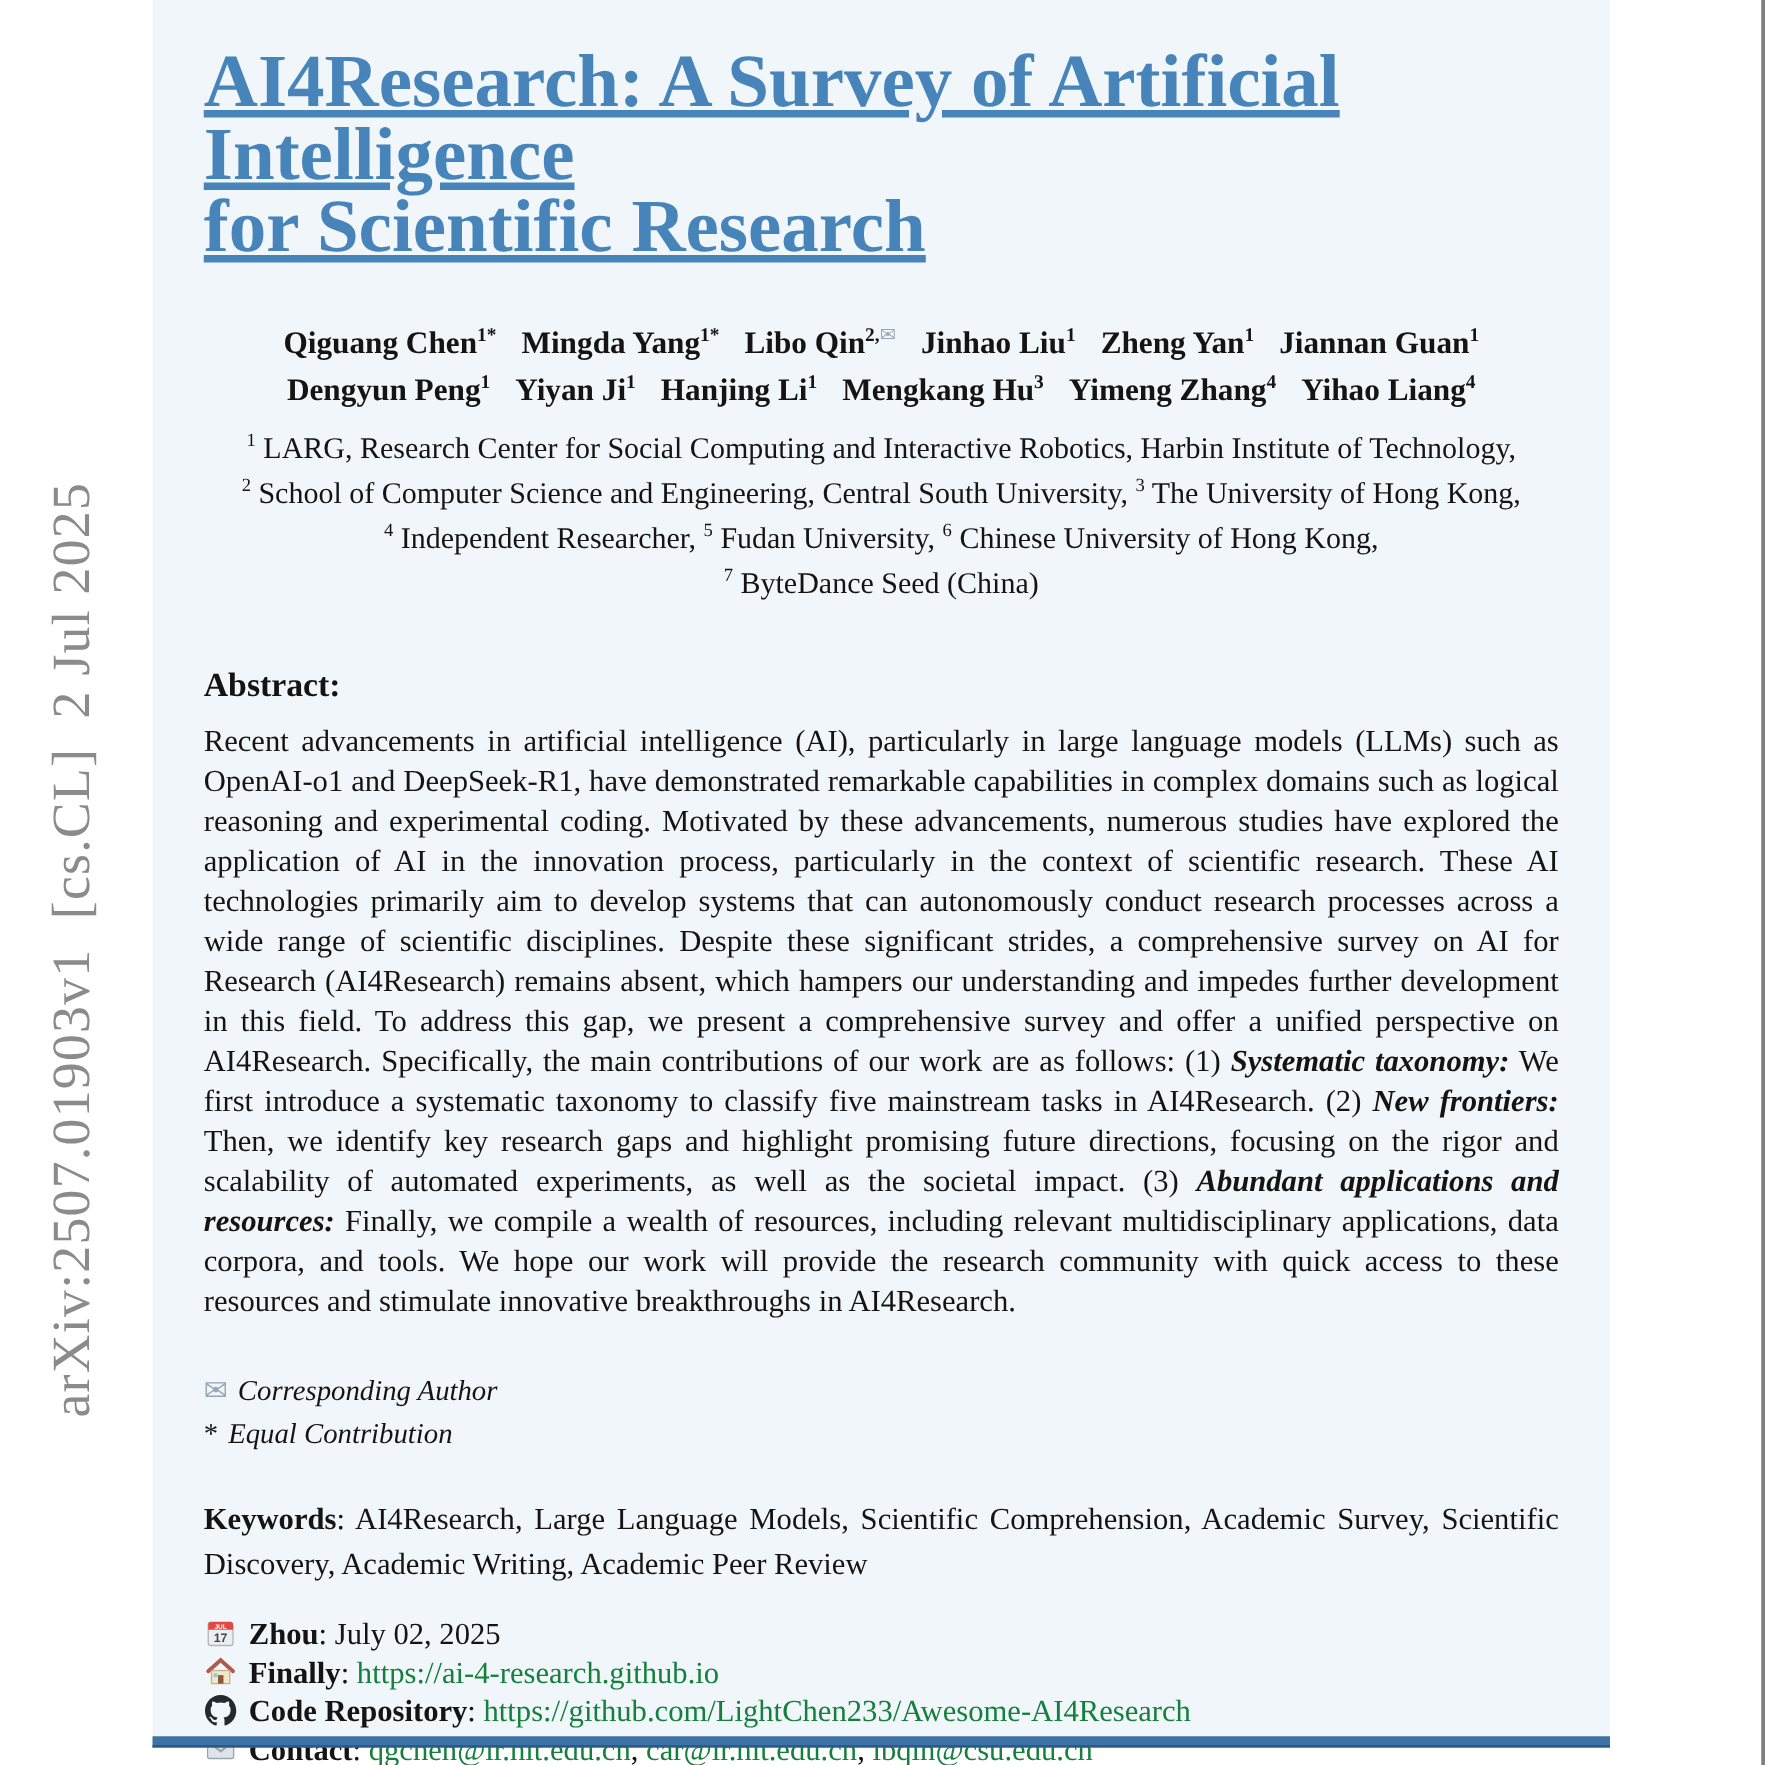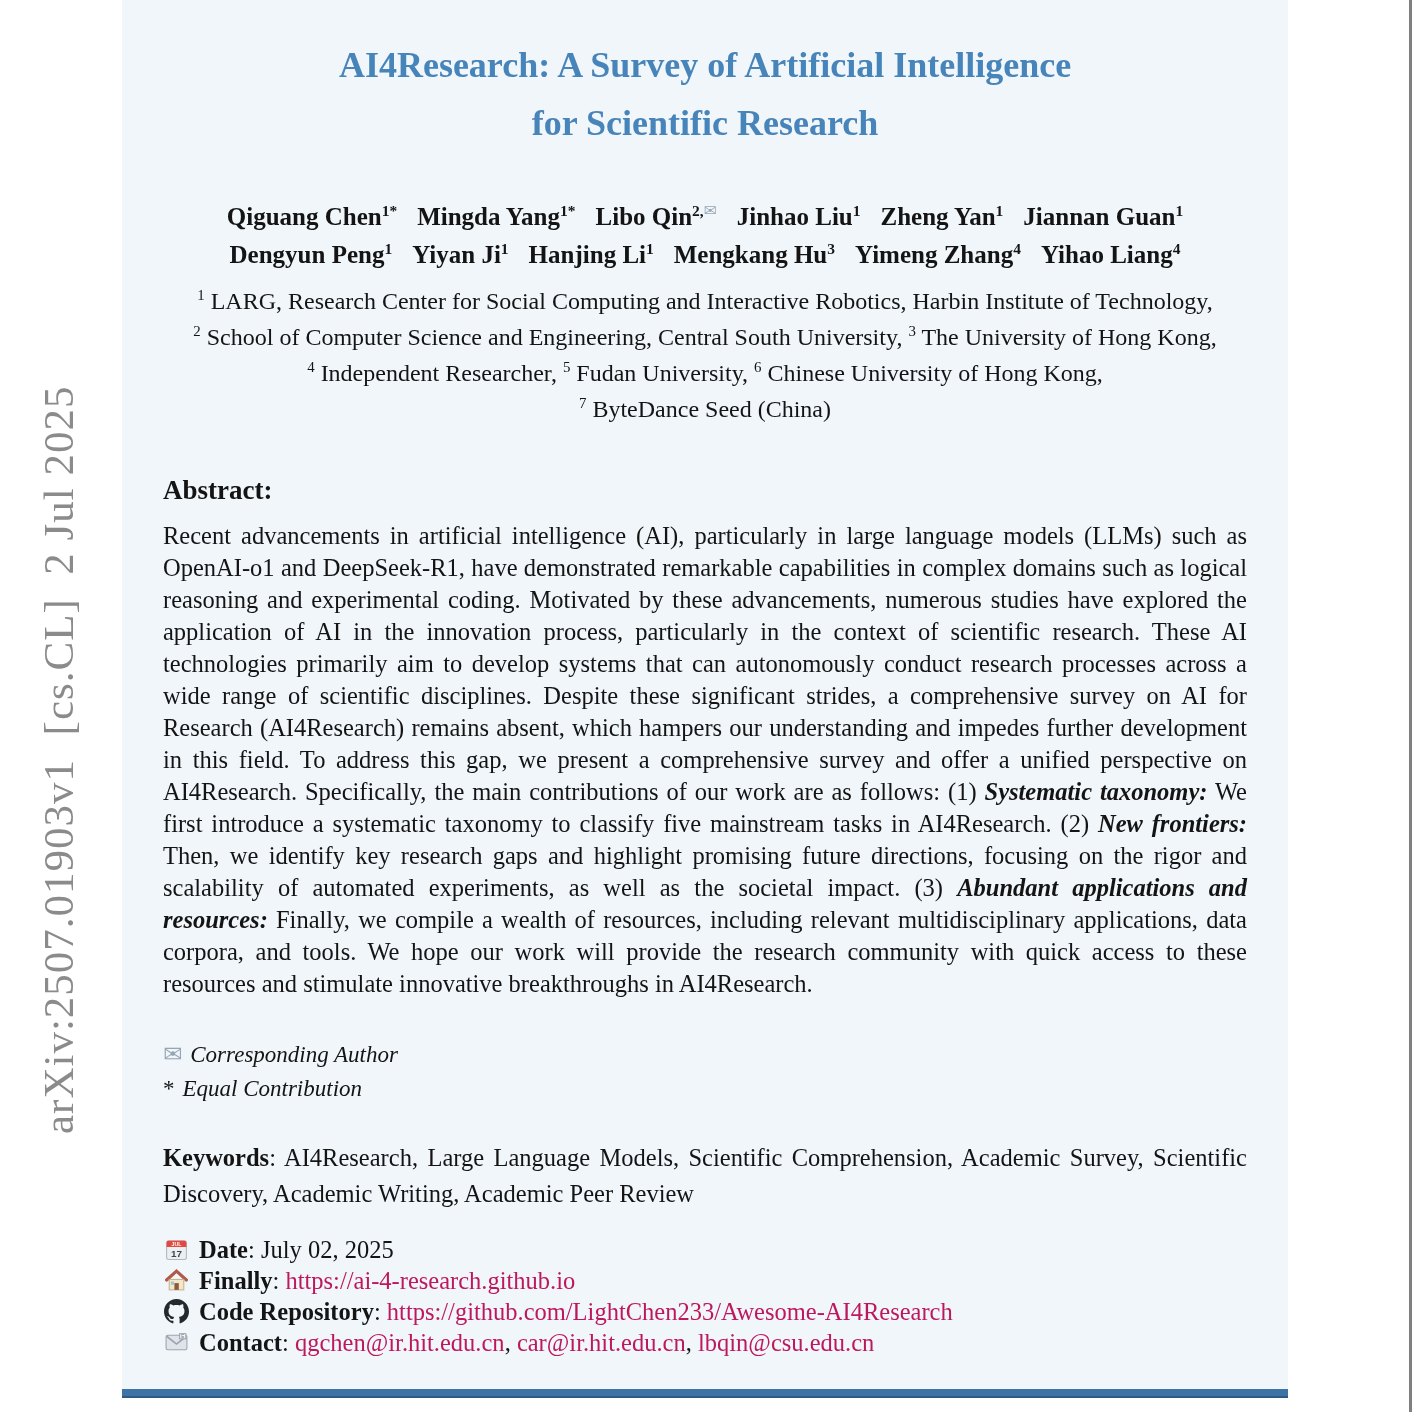--- a/index.html
+++ b/index.html
@@ -20,43 +20,43 @@
     position:absolute;left:122px;top:0;width:1166px;height:1389px;
     background:#f0f6fa;box-sizing:border-box;padding:0 41px;
   }
   .bottom-bar{
     position:absolute;left:122px;top:1389px;width:1166px;height:9px;
     background:#3e73a6;border-bottom:2px solid #2d5a84;box-sizing:border-box;
   }
   .right-line{position:absolute;right:0;top:0;width:3px;height:1412px;background:#7f7f7f;}
 
   .title{
-    margin:36px 0 0;text-align:center;
-    font-size:36px;line-height:58px;font-weight:bold;color:#4784ba;
+    margin:36px 0 0;
+    font-size:60px;line-height:58px;font-weight:bold;color:#4784ba;text-decoration:underline;
   }
   .authors{margin-top:46px;text-align:center;font-weight:bold;font-size:25px;line-height:38px;}
   .author{margin:0 10px;white-space:nowrap;}
   .authors sup,.affiliations sup{font-size:0.62em;line-height:0;}
   .sup-mail{color:#97a6b4;}
   .affiliations{margin-top:9px;text-align:center;font-size:24px;line-height:36px;}
   .abstract-heading{margin:48px 0 0;font-size:27px;font-weight:bold;}
   .abstract-body{margin:14px 0 0;font-size:24.5px;line-height:32px;text-align:justify;}
   .emph{font-weight:bold;font-style:italic;}
   .footnotes{margin-top:38px;font-size:23px;line-height:34px;}
   .footnote-marker{font-style:normal;margin-right:8px;}
   .footnote-marker.mail{color:#97a6b4;}
   .footnote-text{font-style:italic;}
   .keywords{margin:34px 0 0;font-size:24.5px;line-height:36px;text-align:justify;}
   .keywords b{font-weight:bold;}
   .info{margin-top:22px;font-size:24.5px;line-height:31px;}
   .info-line{white-space:nowrap;}
   .info-icon{display:inline-block;width:27px;height:25px;vertical-align:-4px;margin-right:9px;}
   .info-icon svg{width:100%;height:100%;}
   .info-label{font-weight:bold;}
-  .link{color:#be185d;text-decoration:none;cursor:pointer;}
+  .link{color:#15803d;text-decoration:none;cursor:pointer;}
 </style>
 </head>
 <body>
 
 <div class="watermark">arXiv:2507.01903v1  [cs.CL]  2 Jul 2025</div>
 
 <div class="paper">
   <h1 class="title">
     <span>AI4Research: A Survey of Artificial Intelligence</span><br>
     <span>for Scientific Research</span>
@@ -89,21 +89,21 @@
   <p class="keywords">
     <b>Keywords</b><span>: AI4Research, Large Language Models, Scientific Comprehension, Academic Survey, Scientific Discovery, Academic Writing, Academic Peer Review</span>
   </p>
 
   <div class="info">
       <div class="info-line"><span class="info-icon"><svg viewBox="0 0 24 24">
             <rect x="2.5" y="3.5" width="19" height="18" rx="2" fill="#eceff1" stroke="#b0b7bd"></rect>
             <path d="M2.5 5.5 a2 2 0 0 1 2-2 h15 a2 2 0 0 1 2 2 v4 h-19 z" fill="#e5483f"></path>
             <text x="12" y="8.6" font-size="5" fill="#ffffff" text-anchor="middle" font-family="sans-serif" font-weight="bold">JUL</text>
             <text x="12" y="19" font-size="9.5" fill="#3a4750" text-anchor="middle" font-family="sans-serif" font-weight="bold">17</text>
-          </svg></span><b class="info-label">Date</b><span>: </span><span>July 02, 2025</span></div>
+          </svg></span><b class="info-label">Zhou</b><span>: </span><span>July 02, 2025</span></div>
       <div class="info-line"><span class="info-icon"><svg viewBox="0 0 24 24">
             <path d="M2.5 11.5 L12 3 L21.5 11.5" fill="none" stroke="#b0584a" stroke-width="3" stroke-linecap="round"></path>
             <rect x="5" y="11" width="14" height="10" fill="#f3e7c9" stroke="#c9b18a"></rect>
             <rect x="10" y="14.5" width="4.2" height="6.5" fill="#8a5a3b"></rect>
             <rect x="6.6" y="13" width="3" height="3" fill="#9fc4d8"></rect>
           </svg></span><b class="info-label">Finally</b><span>: </span><a class="link" href="#">https://ai-4-research.github.io</a></div>
       <div class="info-line"><span class="info-icon"><svg viewBox="0 0 24 24">
             <path fill="#24292f" d="M12 0C5.37 0 0 5.37 0 12c0 5.3 3.438 9.8 8.205 11.387.6.11.82-.26.82-.577 0-.285-.01-1.04-.015-2.04-3.338.724-4.042-1.61-4.042-1.61-.546-1.387-1.333-1.756-1.333-1.756-1.09-.745.082-.73.082-.73 1.205.085 1.838 1.237 1.838 1.237 1.07 1.834 2.807 1.304 3.492.997.108-.775.418-1.305.762-1.605-2.665-.3-5.466-1.332-5.466-5.93 0-1.31.468-2.38 1.235-3.22-.123-.303-.535-1.523.117-3.176 0 0 1.008-.322 3.3 1.23.957-.266 1.983-.399 3.003-.404 1.02.005 2.047.138 3.006.404 2.29-1.552 3.297-1.23 3.297-1.23.653 1.653.242 2.873.118 3.176.77.84 1.233 1.91 1.233 3.22 0 4.61-2.803 5.625-5.475 5.92.43.372.814 1.102.814 2.222 0 1.606-.015 2.898-.015 3.293 0 .32.216.694.825.576C20.565 21.797 24 17.3 24 12c0-6.63-5.37-12-12-12z"></path>
           </svg></span><b class="info-label">Code Repository</b><span>: </span><a class="link" href="#">https://github.com/LightChen233/Awesome-AI4Research</a></div>
       <div class="info-line"><span class="info-icon"><svg viewBox="0 0 24 24">

